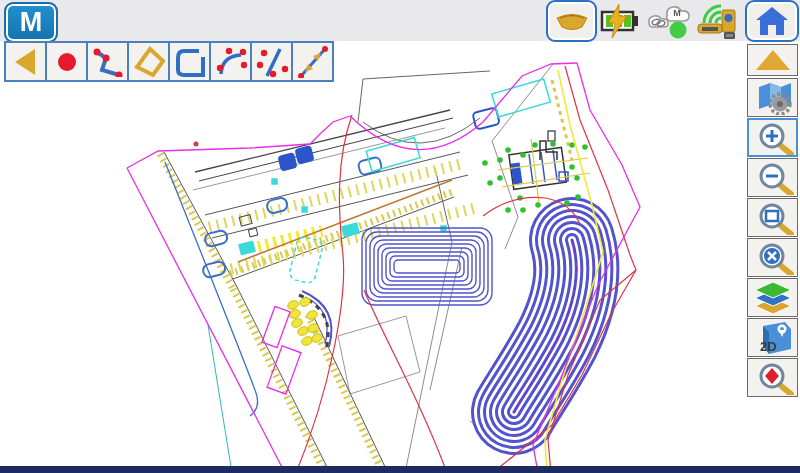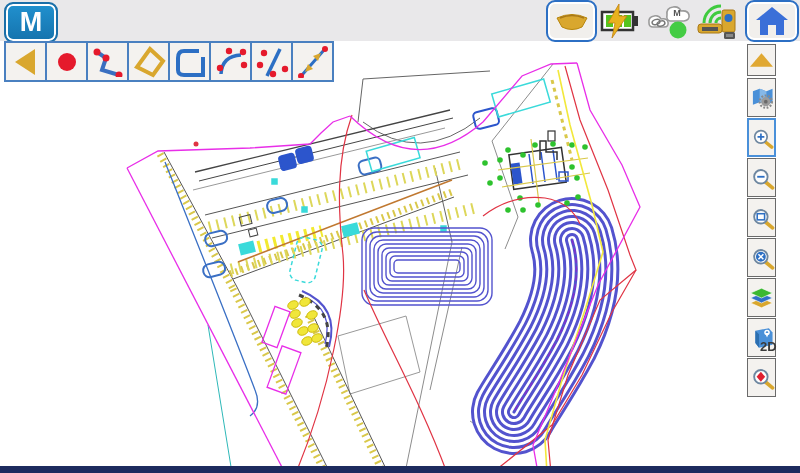--- a/index.html
+++ b/index.html
@@ -29,21 +29,21 @@
   .status-ico{display:flex;align-items:center;justify-content:center;}
   
   .draw-toolbar{position:absolute;left:4px;top:41px;display:flex;}
   .tool-btn{
     width:39px;height:37px;background:#f4f2ef;border:2px solid #4a80c0;
     margin-right:-2px;display:flex;align-items:center;justify-content:center;cursor:pointer;
   }
   
   .sidebar{position:absolute;right:0;top:41px;width:56px;}
   .side-btn{
-    position:absolute;left:3px;width:29px;height:39px;
+    position:absolute;left:3px;width:51px;height:39px;
     background:#f4f2ef;border:1px solid #6a6a6a;
     display:flex;align-items:center;justify-content:center;cursor:pointer;box-sizing:border-box;
   }
   .side-btn.sel{border:2px solid #4a90d9;}
   
   .map-canvas{position:absolute;left:0;top:41px;width:800px;height:425px;background:#ffffff;}
   .map-canvas svg{position:absolute;left:0;top:-41px;}
   .bottombar{position:absolute;left:0;top:466px;width:800px;height:7px;background:#1d2b5e;}
   .twod-label{position:absolute;font-weight:bold;font-size:13px;color:#3b3b3b;left:12px;top:20px;}
 </style>

